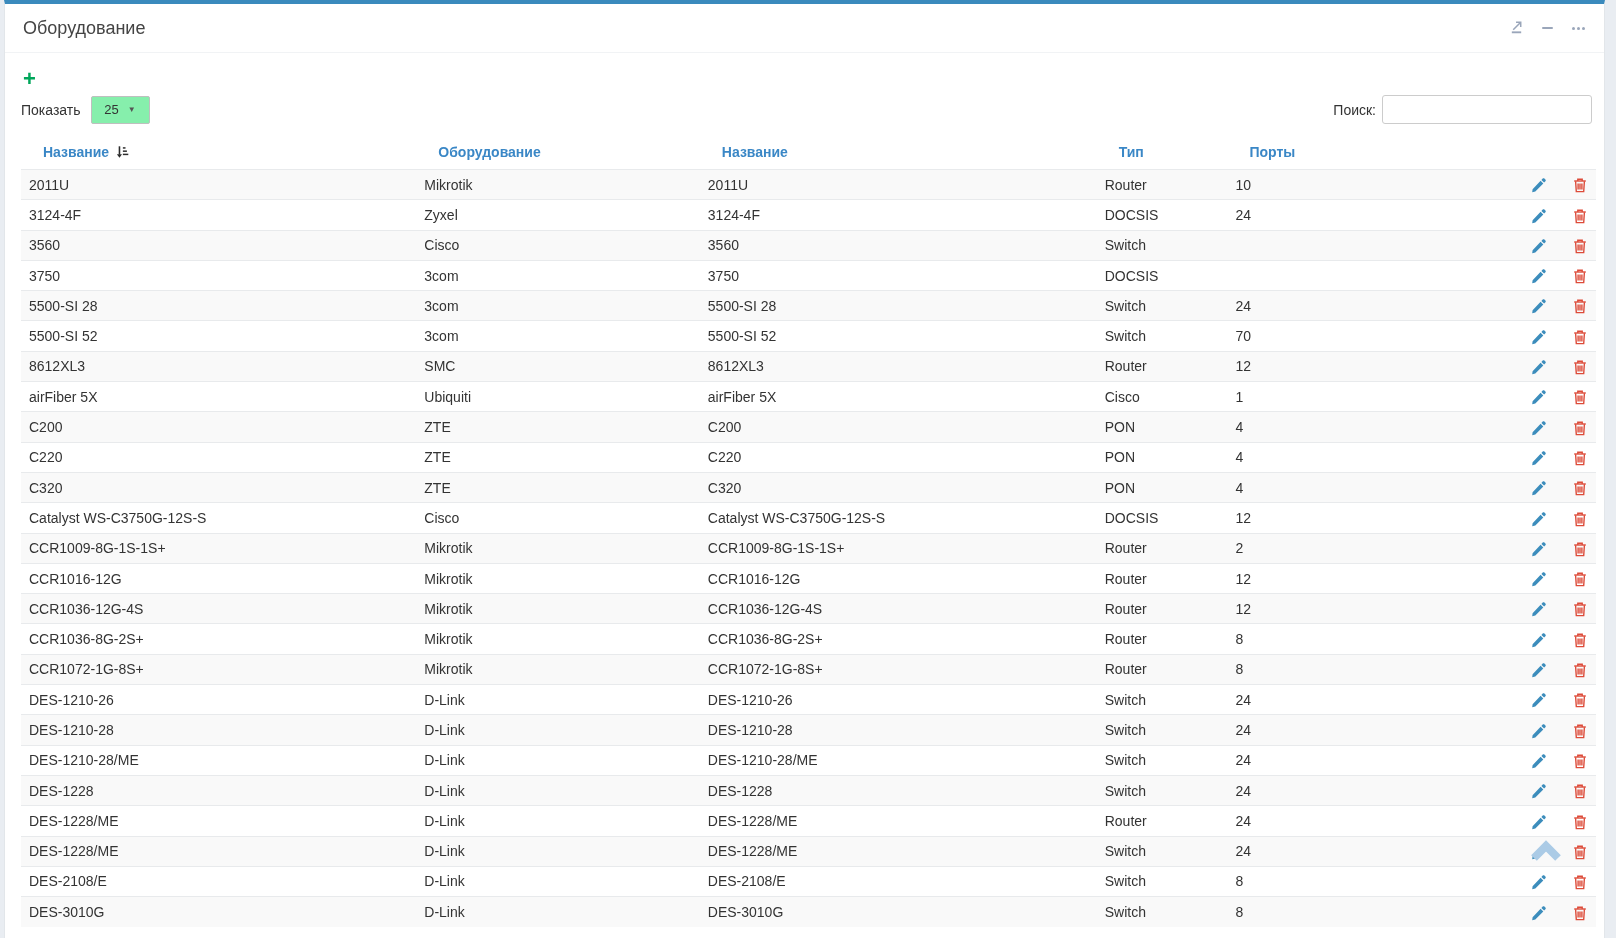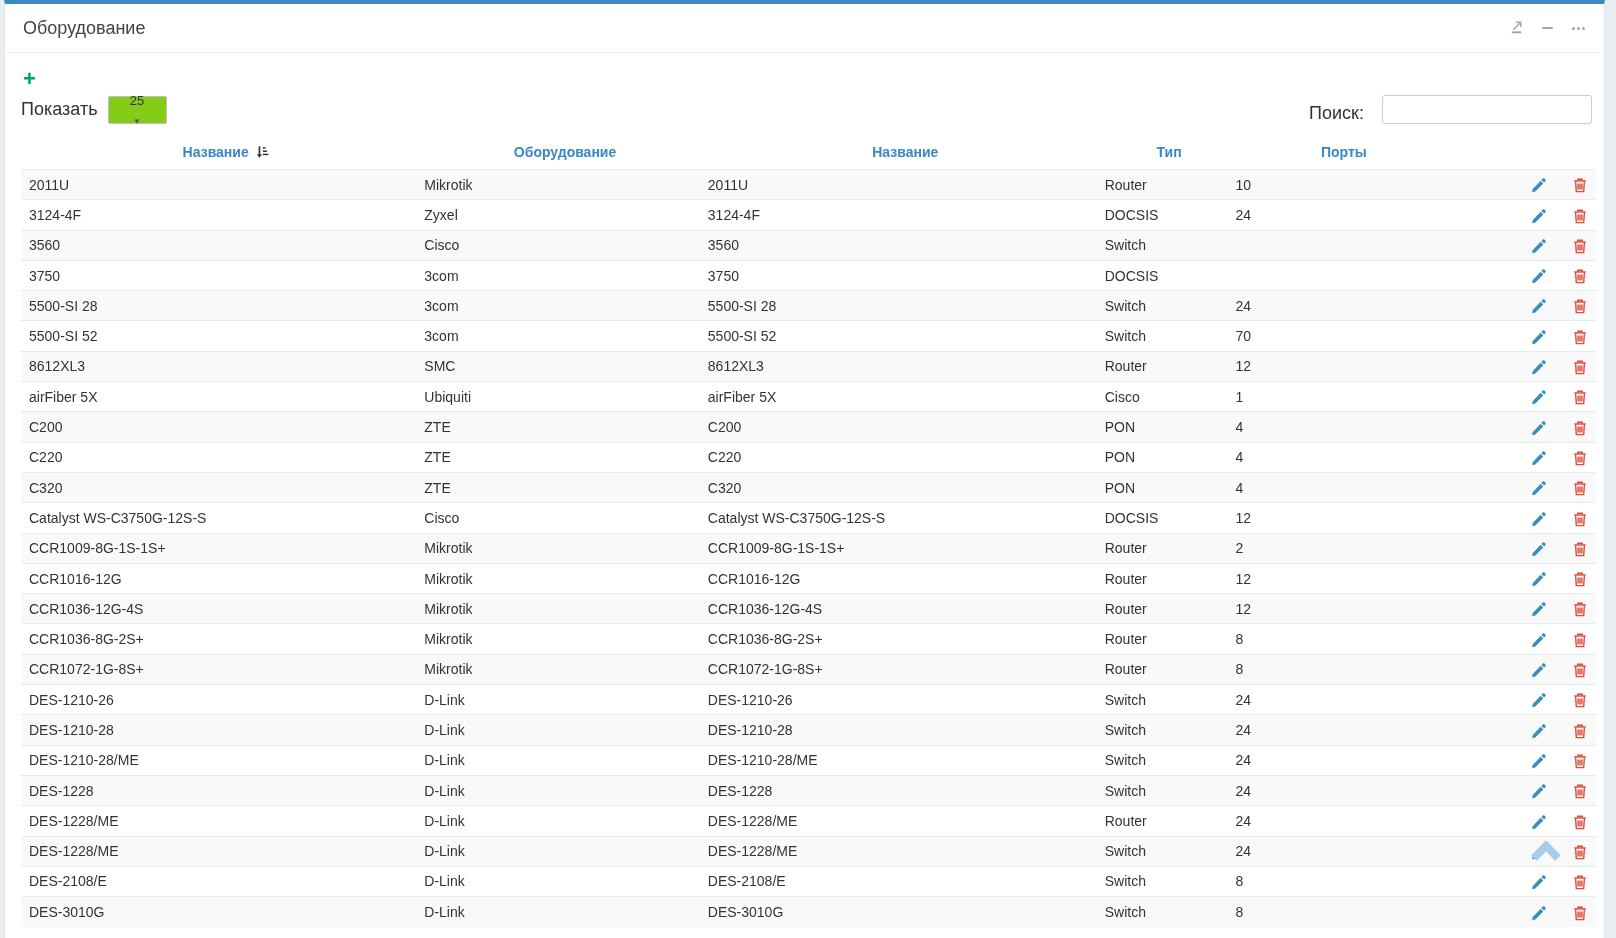--- a/index.html
+++ b/index.html
@@ -42,51 +42,50 @@
     font-weight: bold;
     line-height: 20px;
     cursor: pointer;
     margin: 4px 0 2px 2px;
   }
   .controls-row {
     display: flex;
     align-items: center;
     margin: 4px 0 12px 0;
   }
-  .show-label, .search-label { font-size: 18px; color: #333; }
+  .show-label, .search-label { font-size: 14px; color: #333; }
   .page-size-select {
     margin-left: 10px;
     width: 59px; height: 28px;
     border: 1px solid #bfbfbf;
     border-radius: 2px;
-    background: #84cc16;
+    background: #86efac;
     display: flex;
     align-items: center;
     justify-content: center;
     gap: 9px;
     font-size: 13px;
     color: #333;
     cursor: pointer;
-    flex-direction: column;
   }
   .select-caret { font-size: 8px; color: #555; }
-  .search-wrap { margin-left: auto; display: flex; align-items: flex-end; gap: 18px; padding-right: 2px; }
+  .search-wrap { margin-left: auto; display: flex; align-items: center; gap: 6px; padding-right: 2px; }
   .search-input {
     width: 210px; height: 29px;
     border: 1px solid #ccc;
     border-radius: 3px;
     font-size: 14px;
     padding: 0 8px;
     font-family: "Liberation Sans", sans-serif;
     outline: none;
   }
 
   table.equip { width: 1575px; border-collapse: collapse; table-layout: fixed; font-size: 14px; }
   table.equip th {
-    text-align: center;
+    text-align: left;
     color: #3a87c6;
     font-weight: bold;
     padding: 8px 8px 9px 22px;
     white-space: nowrap;
   }
   table.equip th .th-inner { display: inline-flex; align-items: center; gap: 6px; cursor: pointer; }
   table.equip td {
     padding: 6px 8px;
     height: 30px;
     border-top: 1px solid #e8eaec;

